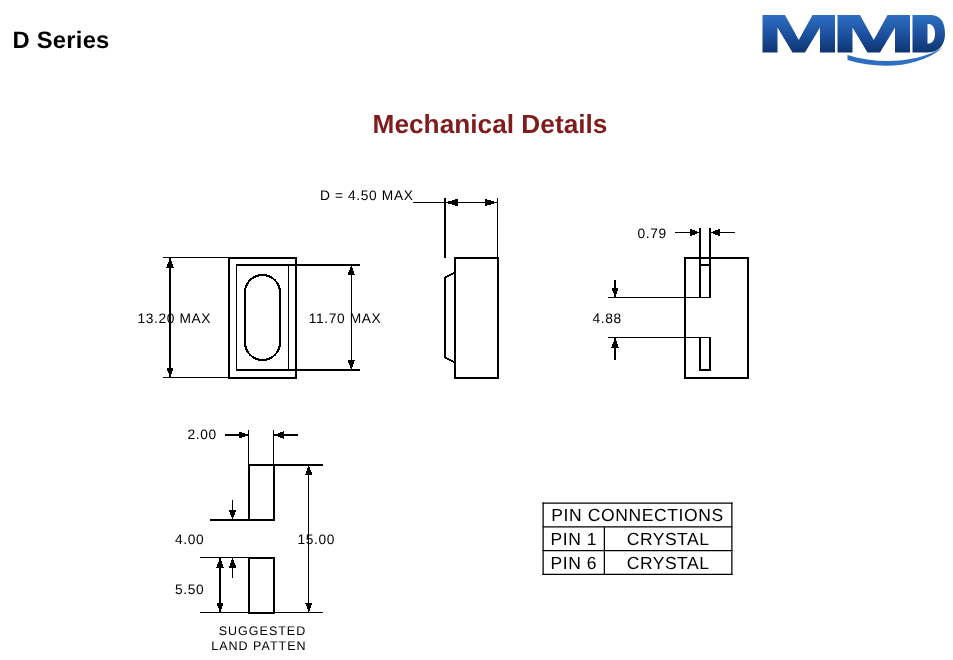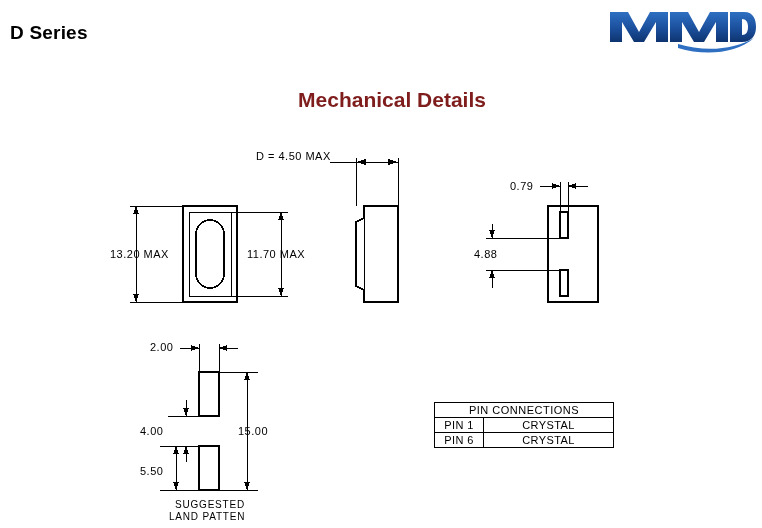--- a/index.html
+++ b/index.html
@@ -52,24 +52,24 @@
     position: absolute;
     left: 0;
     top: 0;
     width: 762px;
     height: 528px;
   }
   .pin-table {
     position: absolute;
     left: 434px;
     top: 402px;
-    width: 180px;
+    width: 152px;
     border-collapse: collapse;
     font-family: "Liberation Sans", sans-serif;
-    font-size: 11px;
+    font-size: 14px;
     color: #000;
   }
   .pin-table td, .pin-table th {
     border: 1px solid #000;
     padding: 1px 2px;
     text-align: center;
     font-weight: normal;
     letter-spacing: .4px;
   }
   .pin-table th {

